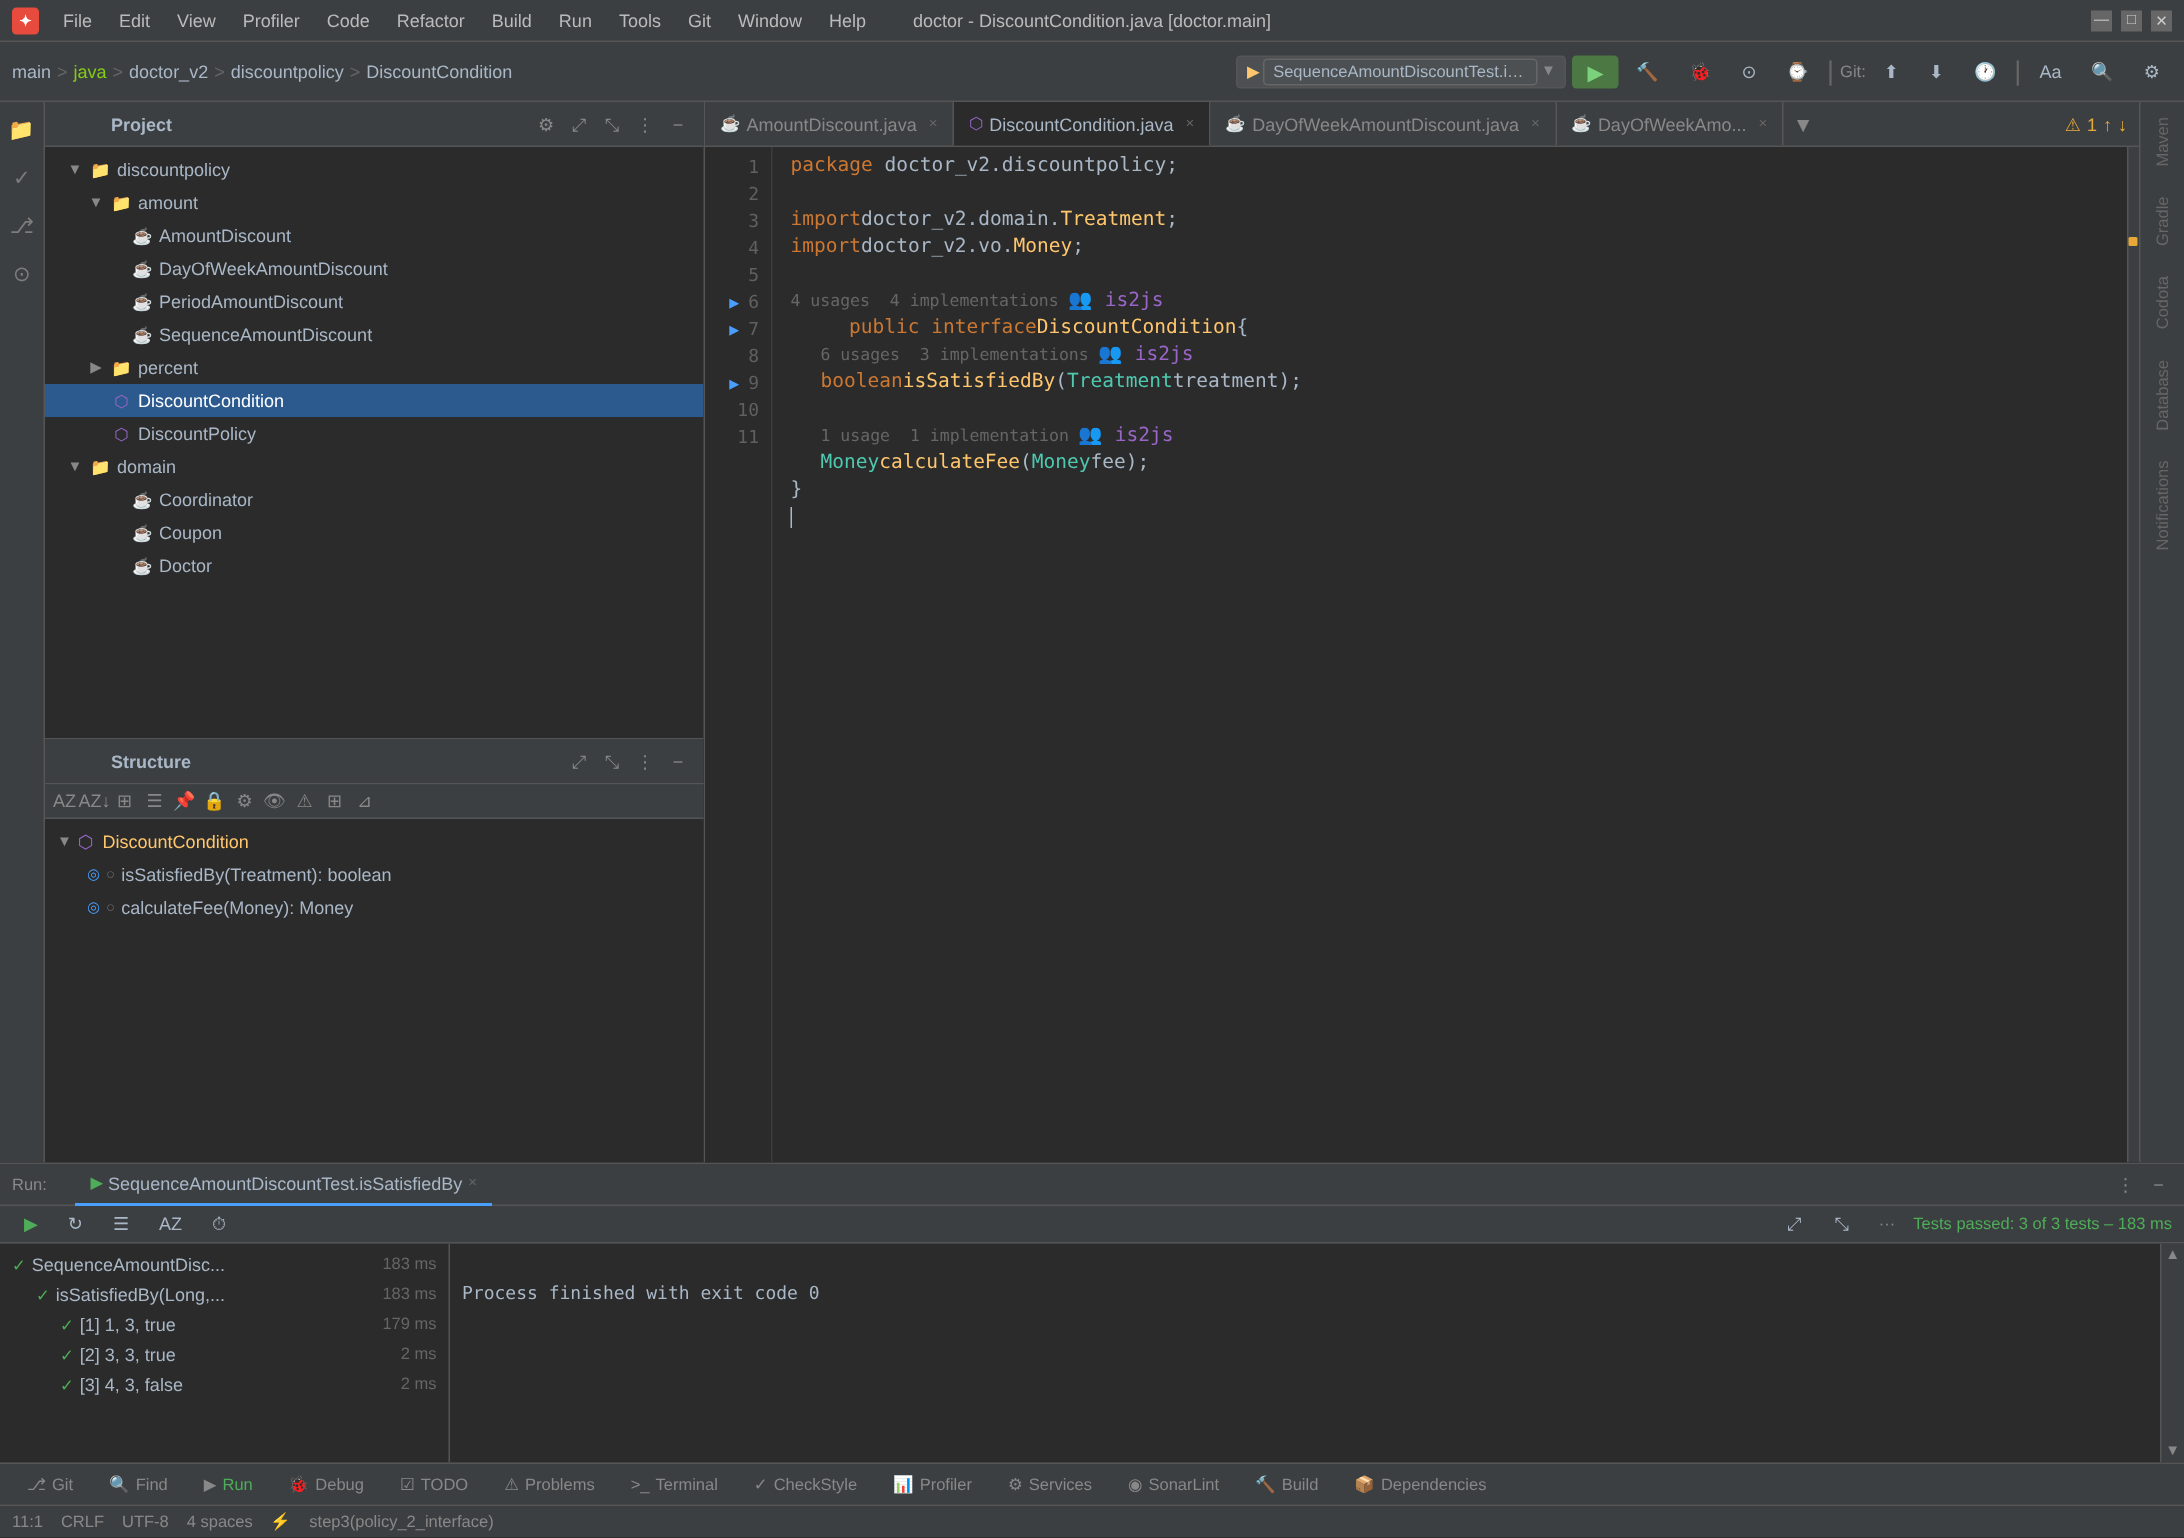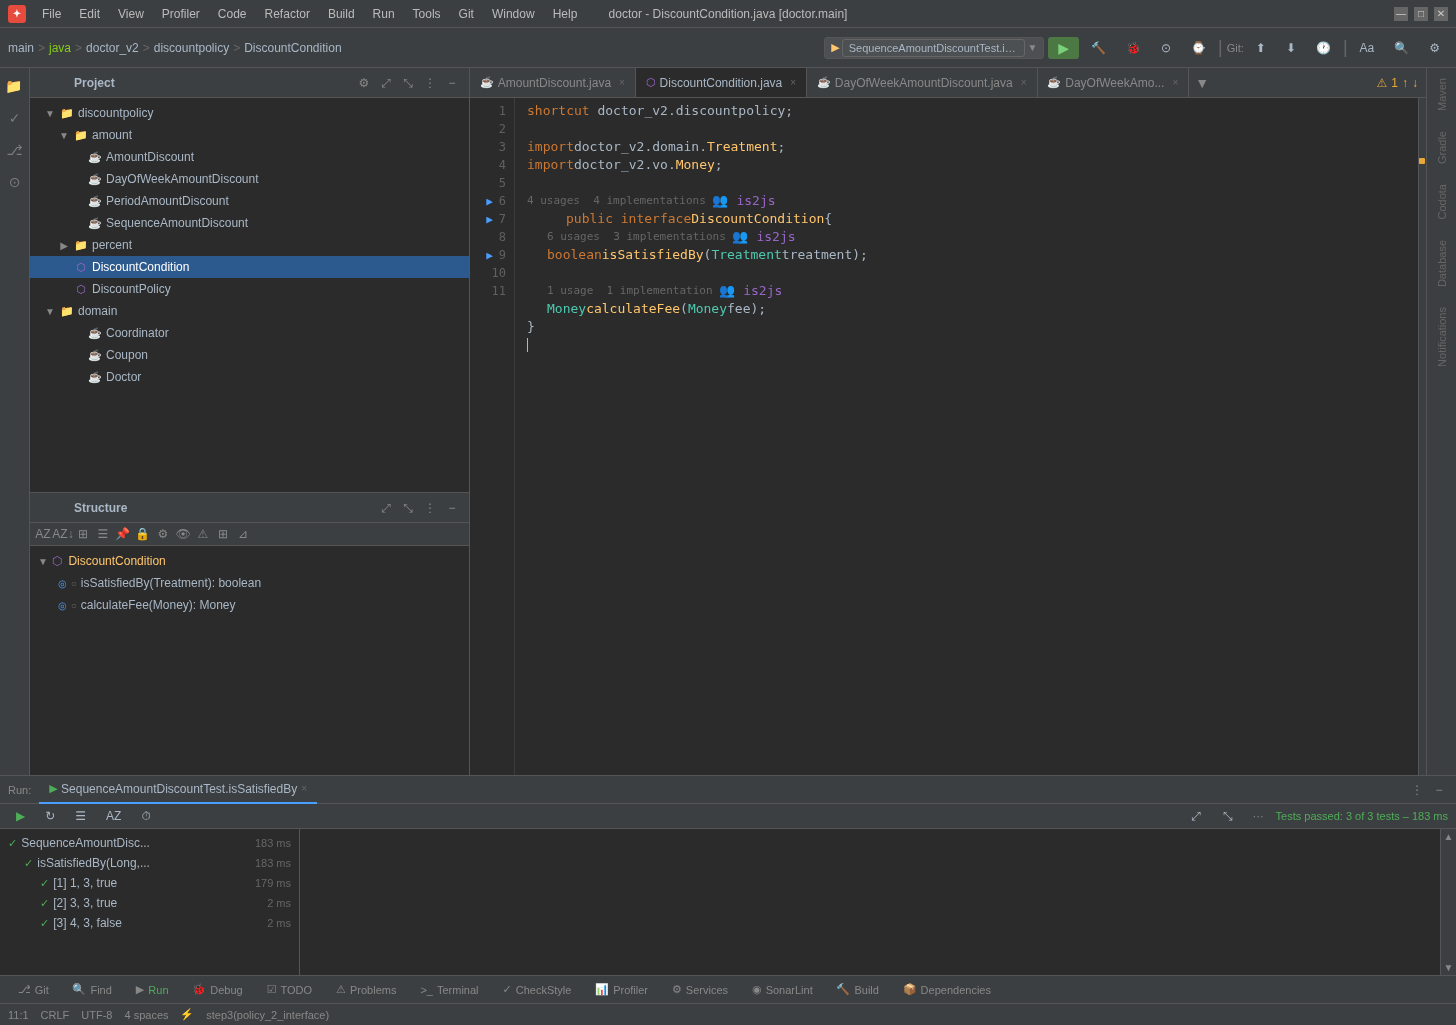--- a/index.html
+++ b/index.html
@@ -380,21 +380,21 @@
       display: flex;
       flex-direction: column;
     }
     .bottom-tabs {
       display: flex;
       align-items: center;
       background: #3c3f41;
       border-bottom: 1px solid #555;
       height: 28px;
       padding: 0 8px;
-      gap: 4px;
+      gap: 15px;
     }
     .bottom-tab {
       padding: 2px 10px;
       font-size: 12px;
       color: #888;
       cursor: pointer;
       height: 28px;
       display: flex;
       align-items: center;
     }
@@ -746,21 +746,21 @@
           <div class="line-num" style="display:flex;align-items:center;justify-content:flex-end;gap:4px;">
             <span style="color:#4a9eff;font-size:11px;padding-right:2px;">▶</span>9
           </div>
           <div class="line-num">10</div>
           <div class="line-num">11</div>
         </div>
 
         <div class="code-content">
 
           <div class="code-line">
-            <span class="kw">shortcut </span><span class="pkg">doctor_v2.discountpolicy</span><span>;</span>
+            <span class="kw">package </span><span class="pkg">doctor_v2.discountpolicy</span><span>;</span>
           </div>
 
           <div class="code-line"></div>
 
           <div style="height:18px;display:flex;align-items:center;">
             <span class="kw">import </span>
               <span class="pkg">doctor_v2.domain.</span>
               <span class="cls">Treatment</span>
               <span>;</span>
           </div>
@@ -895,20 +895,21 @@
             <span style="overflow: hidden; text-overflow: ellipsis; white-space: nowrap;">[3] 4, 3, false</span>
             <span class="test-duration">2 ms</span>
           </div>
         </div>
 
       <div style="flex:1;display:flex;flex-direction:column;overflow:hidden;">
 
         <div style="display:flex;flex:1;overflow:hidden;">
           <div class="console-output" id="console-output">
               <div style="min-height: 18px;"></div>
+              <div style="min-height: 18px;">Process finished with exit code 0</div>
             </div>
           <div style="width:16px;background:#3c3f41;display:flex;flex-direction:column;align-items:center;padding:2px;gap:2px;border-left:1px solid #555;">
             <div style="color:#888;cursor:pointer;font-size:10px;">▲</div>
             <div style="color:#888;cursor:pointer;font-size:10px;margin-top:auto;">▼</div>
           </div>
         </div>
       </div>
     </div>
   </div>
 

